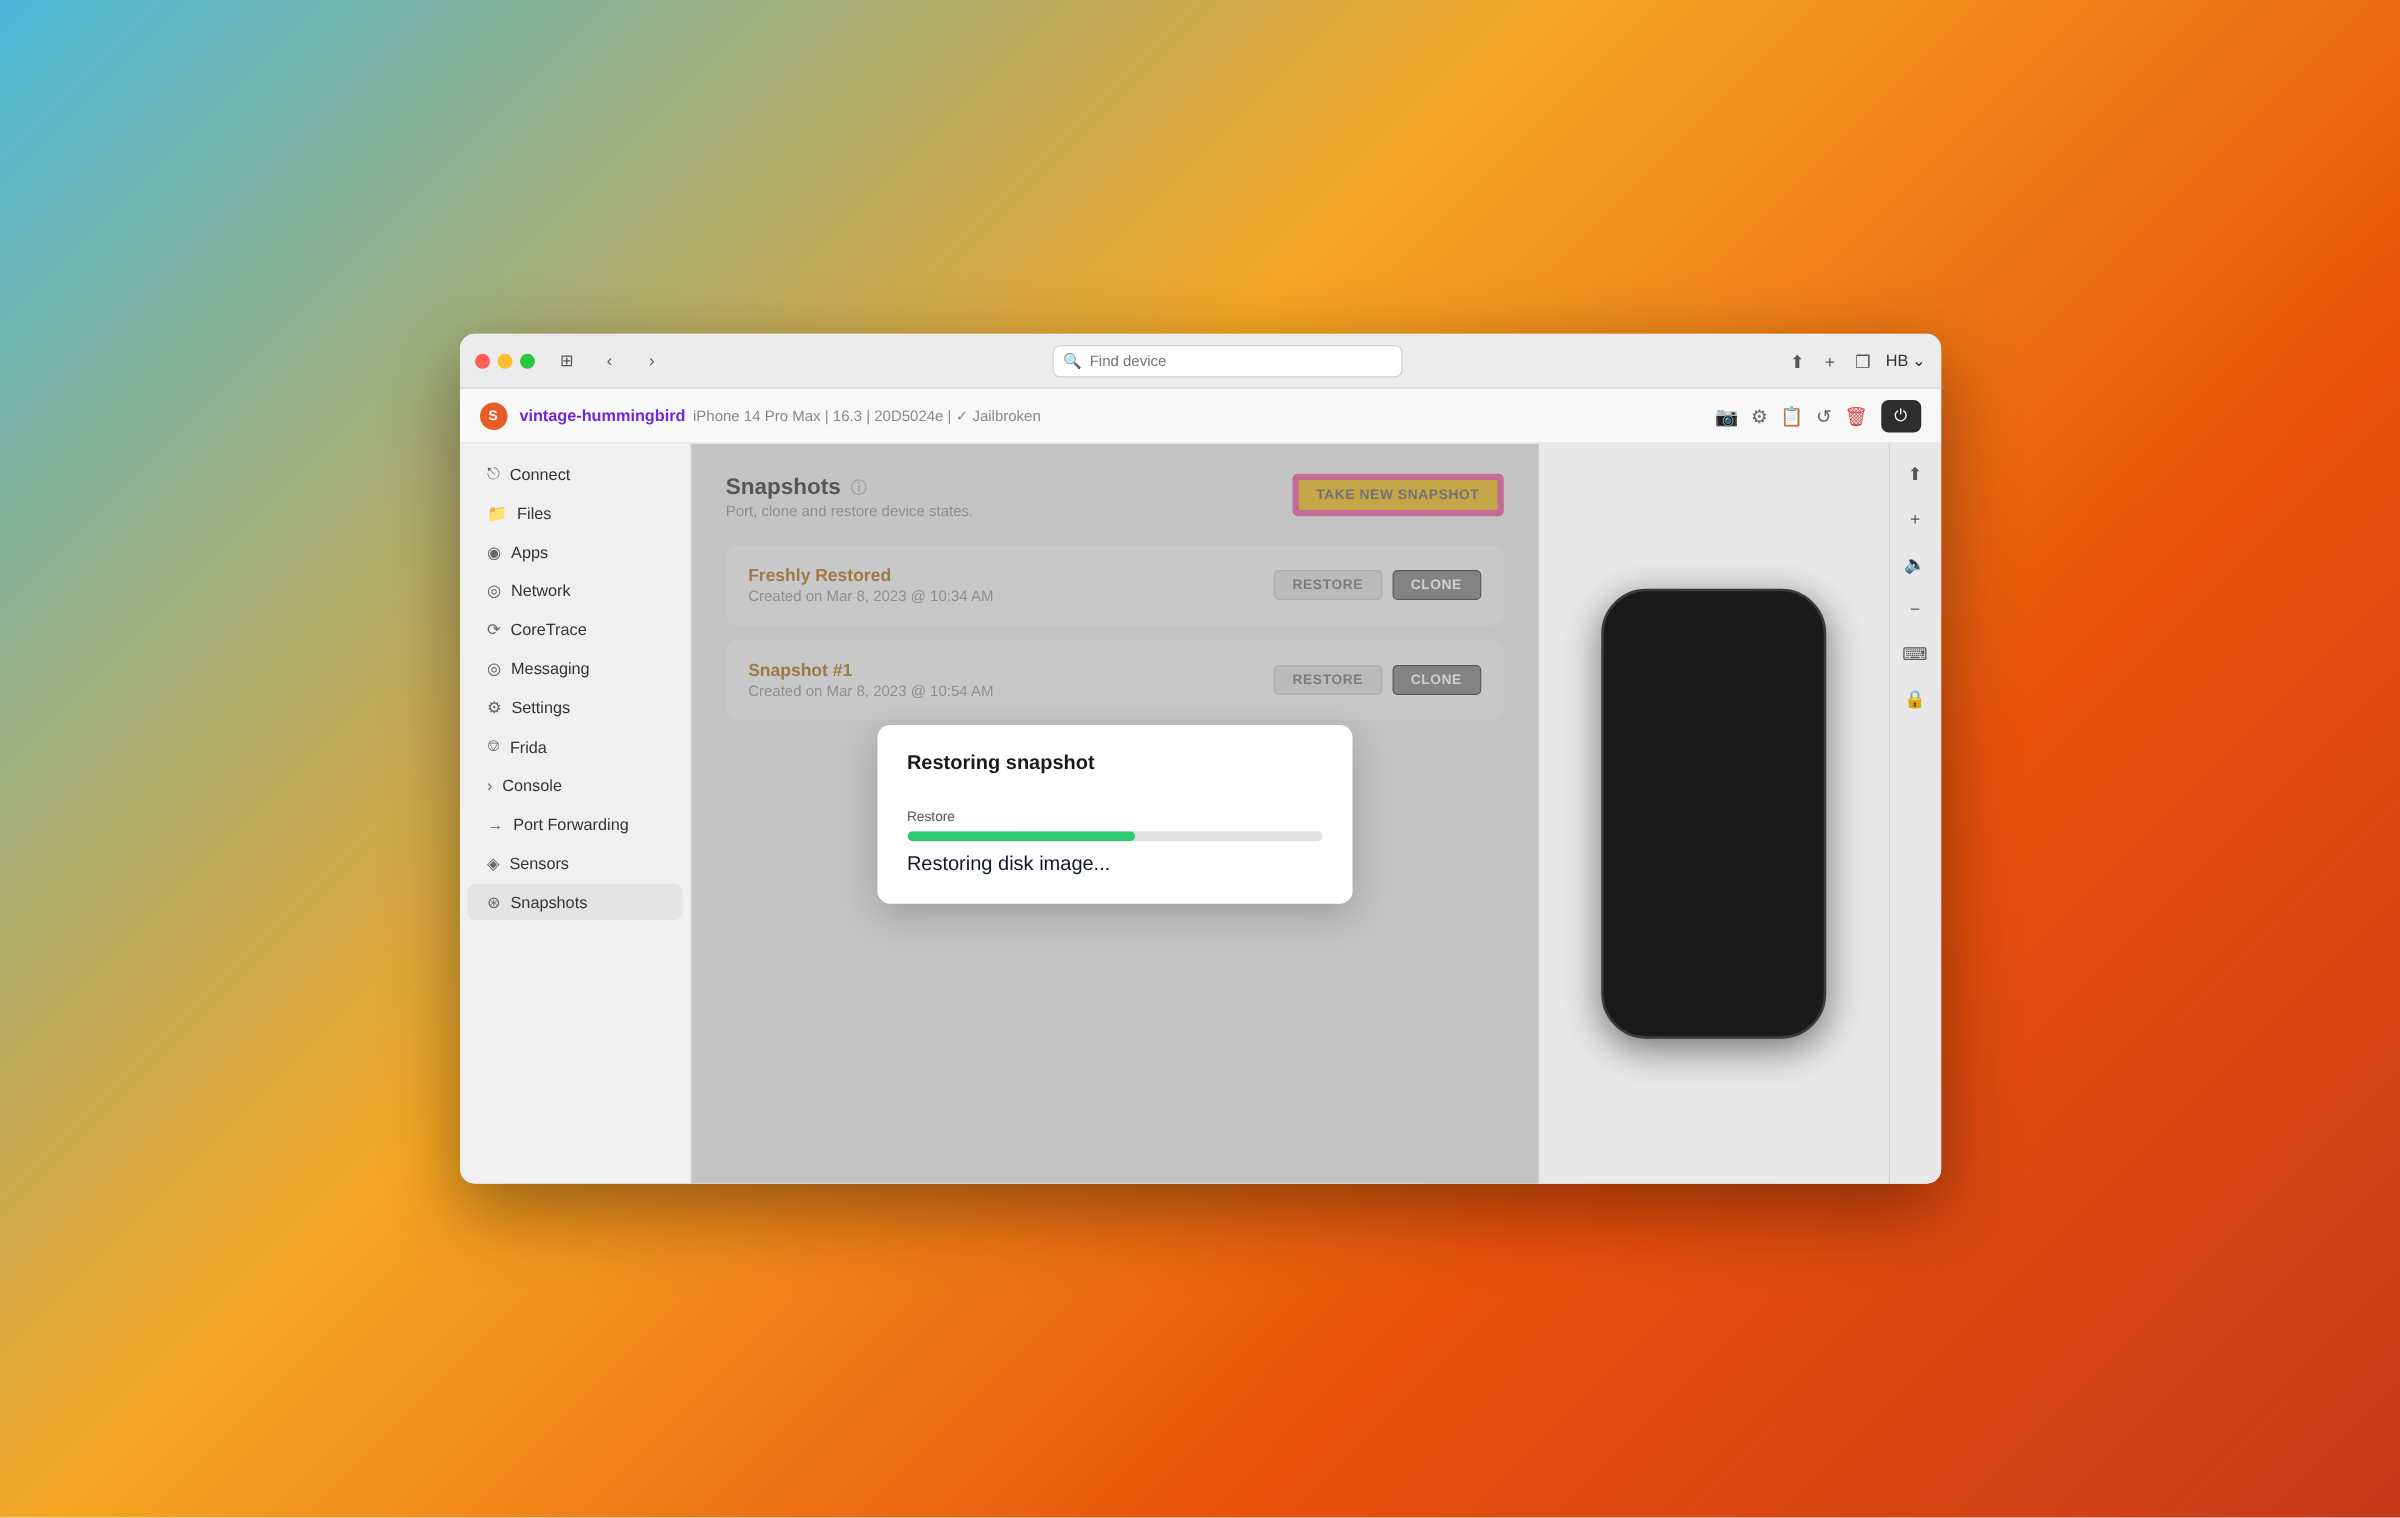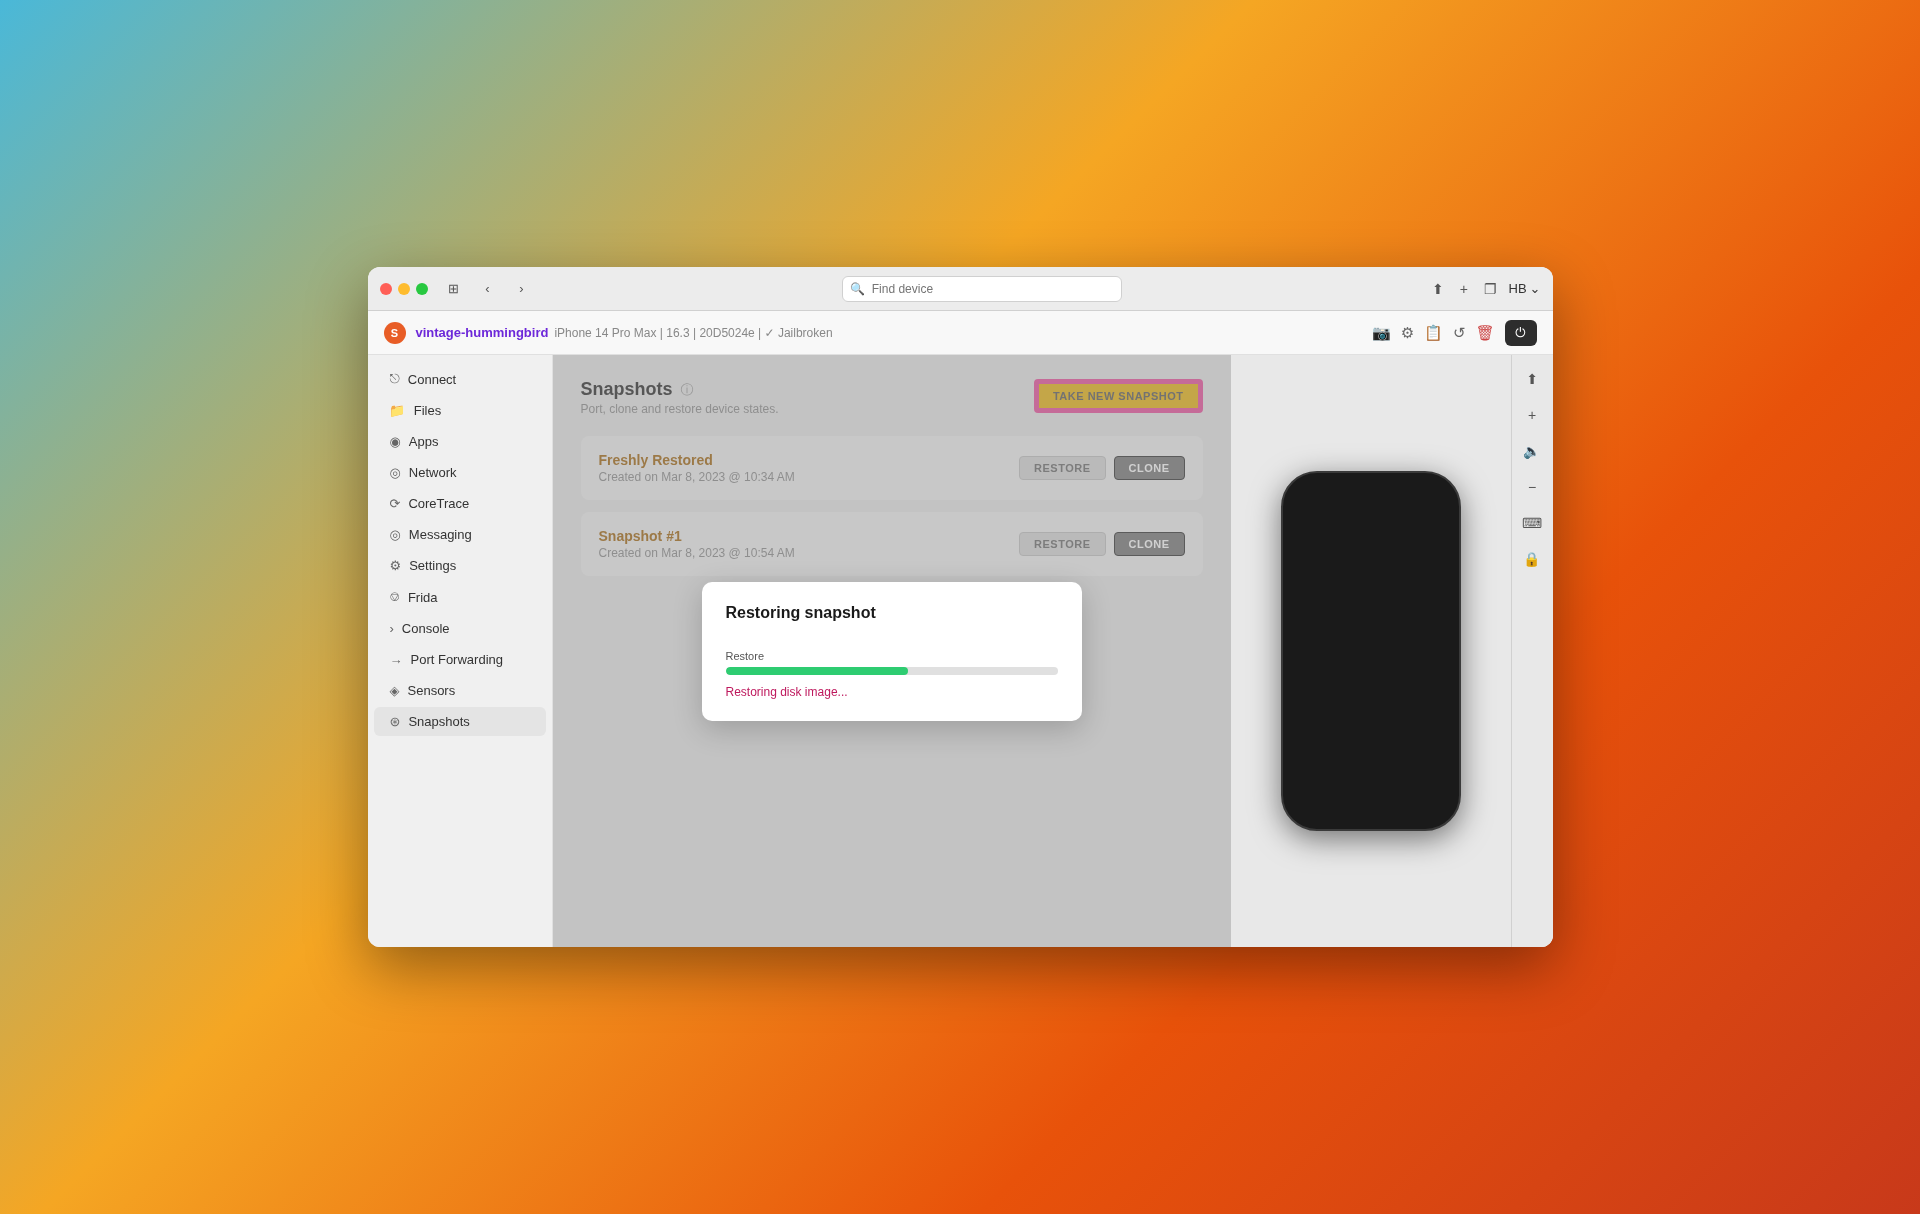--- a/index.html
+++ b/index.html
@@ -378,22 +378,22 @@
       border-radius: 4px;
       overflow: hidden;
       margin-bottom: 10px;
     }
     .progress-bar-fill {
       height: 100%;
       background: #2ecc71;
       border-radius: 4px;
     }
     .progress-status {
-      font-size: 12px;
-      color: #be185d;
+      font-size: 16px;
+      color: #0f172a;
     }
 
     .content-inner {
       display: flex;
       height: 100%;
     }
     .main-panel {
       flex: 1;
       display: flex;
       flex-direction: column;

